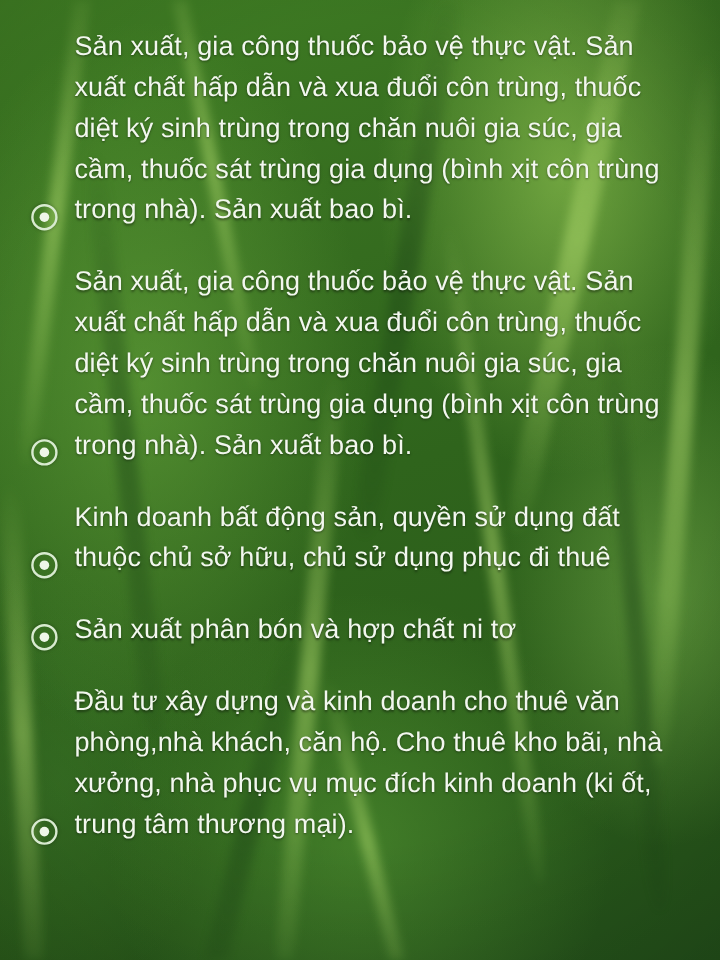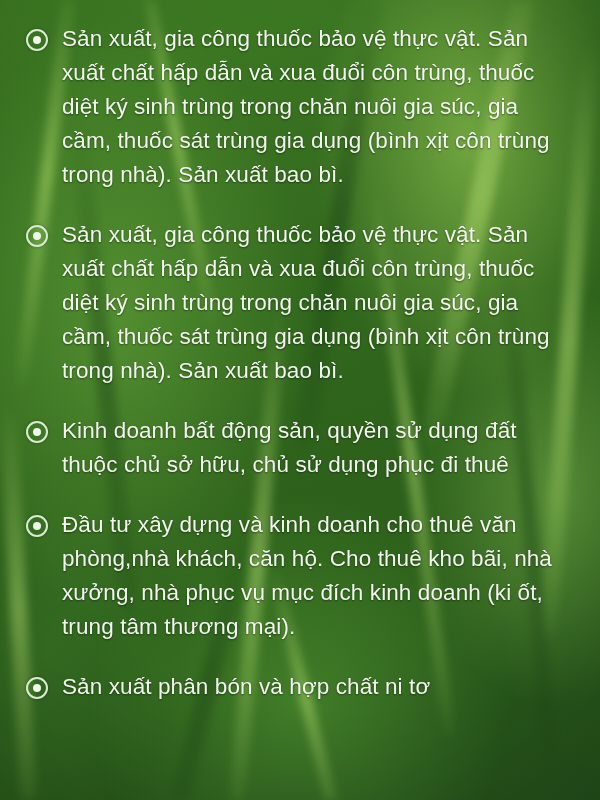--- a/index.html
+++ b/index.html
@@ -52,21 +52,21 @@
 
   
   .list {
     position: absolute;
     inset: 0;
     padding: 22px 28px 0 26px;
     box-sizing: border-box;
   }
   .item {
     display: flex;
-    align-items: flex-start;
+    align-items: flex-end;
     margin-bottom: 26px;
   }
   .bullet {
     flex: 0 0 auto;
     width: 22px;
     height: 22px;
     margin-top: 7px;
     margin-right: 14px;
     border-radius: 50%;
     border: 2px solid #d8ead0;
@@ -133,24 +133,24 @@
       <span class="bullet">
           <i></i>
         </span>
       <span class="text">Kinh doanh bất động sản, quyền sử dụng đất thuộc chủ sở hữu, chủ sử dụng phục đi thuê</span>
     </div>
 
     <div class="item">
       <span class="bullet">
           <i></i>
         </span>
-      <span class="text">Đầu tư xây dựng và kinh doanh cho thuê văn phòng,nhà khách, căn hộ. Cho thuê kho bãi, nhà xưởng, nhà phục vụ mục đích kinh doanh (ki ốt, trung tâm thương mại).</span>
+      <span class="text">Sản xuất phân bón và hợp chất ni tơ</span>
     </div>
 
     <div class="item">
       <span class="bullet">
           <i></i>
         </span>
-      <span class="text">Sản xuất phân bón và hợp chất ni tơ</span>
+      <span class="text">Đầu tư xây dựng và kinh doanh cho thuê văn phòng,nhà khách, căn hộ. Cho thuê kho bãi, nhà xưởng, nhà phục vụ mục đích kinh doanh (ki ốt, trung tâm thương mại).</span>
     </div>
 
   </div>
 </div>
 
 </body></html>

